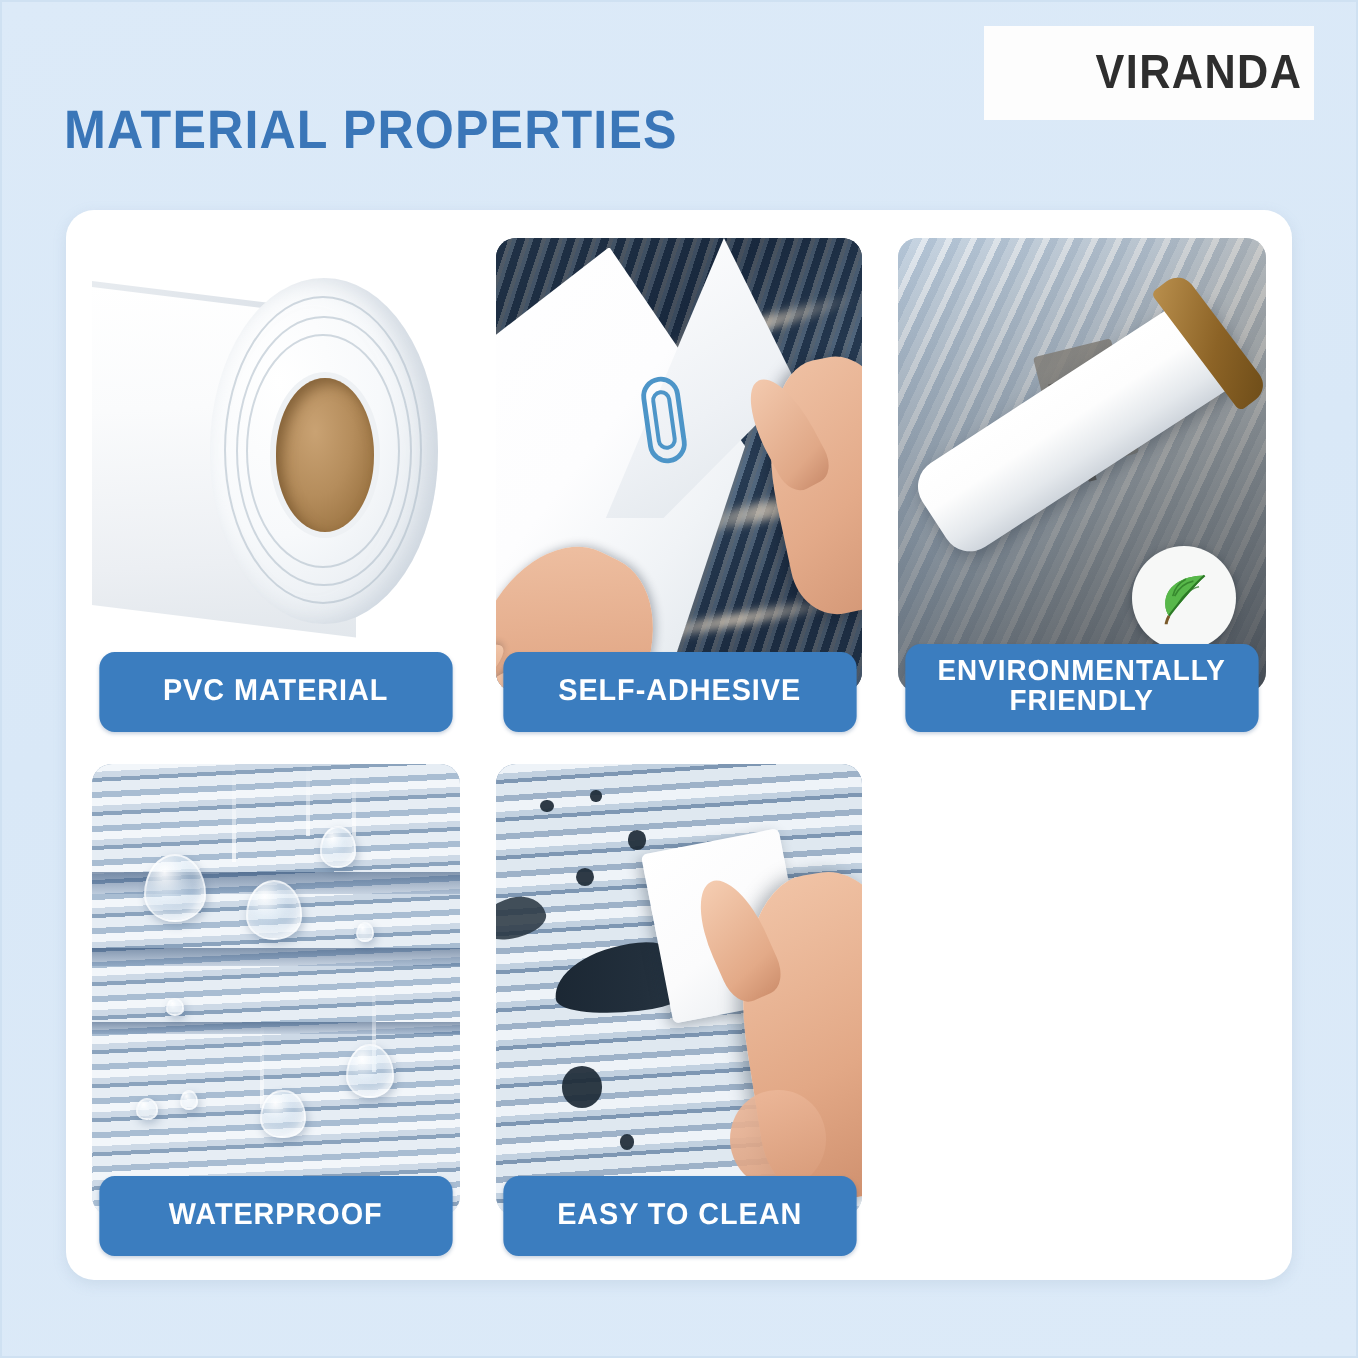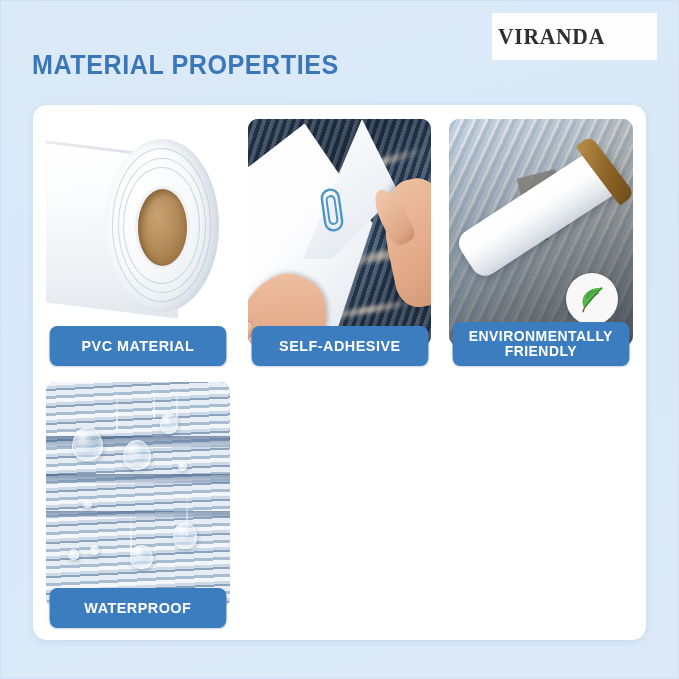--- a/index.html
+++ b/index.html
@@ -49,22 +49,21 @@
 
   .brand-box {
     position: absolute;
     right: 22px;
     top: 13px;
     width: 165px;
     height: 47px;
     background: #fdfdfd;
     display: flex;
     align-items: center;
-    justify-content: flex-start;
-    font-family: Liberation Serif, serif;
+    justify-content: flex-end;
   }
   .brand-text {
     font-size: 24px;
     font-weight: bold;
     letter-spacing: 0.8px;
     color: #2e2e2e;
     transform: scaleX(0.9);
     white-space: nowrap;
   }
 
@@ -599,17 +598,38 @@
           <div class="drop" style="left:12%;top:74%;width:6%;height:5%;"></div>
           <div class="drop" style="left:24%;top:72%;width:5%;height:4.5%;"></div>
           <div class="drop" style="left:72%;top:35%;width:5%;height:4.5%;"></div>
           <div class="drop" style="left:20%;top:52%;width:5%;height:4%;"></div>
         </div>
         <div class="label">
           <span>WATERPROOF</span>
         </div>
       </div>
 
+      <div class="cell">
+        <div class="thumb art-clean">
+          <div class="grain2"></div>
+          <div class="smudge2"></div>
+          <div class="smudge"></div>
+          <div class="stain" style="left:12%;top:8%;width:4%;height:3%;"></div>
+          <div class="stain" style="left:26%;top:6%;width:3%;height:2.5%;"></div>
+          <div class="stain" style="left:36%;top:15%;width:5%;height:4%;"></div>
+          <div class="stain" style="left:22%;top:23%;width:5%;height:4%;"></div>
+          <div class="stain" style="left:50%;top:22%;width:6%;height:5%;"></div>
+          <div class="stain" style="left:18%;top:67%;width:11%;height:9%;"></div>
+          <div class="stain" style="left:34%;top:82%;width:4%;height:3.5%;"></div>
+          <div class="cloth"></div>
+          <div class="hand2"></div>
+          <div class="thumb2"></div>
+          <div class="knuck"></div>
+        </div>
+        <div class="label">
+          <span>EASY TO CLEAN</span>
+        </div>
+      </div>
 
 
     </div>
   </div>
 </div>
 
 </body></html>

